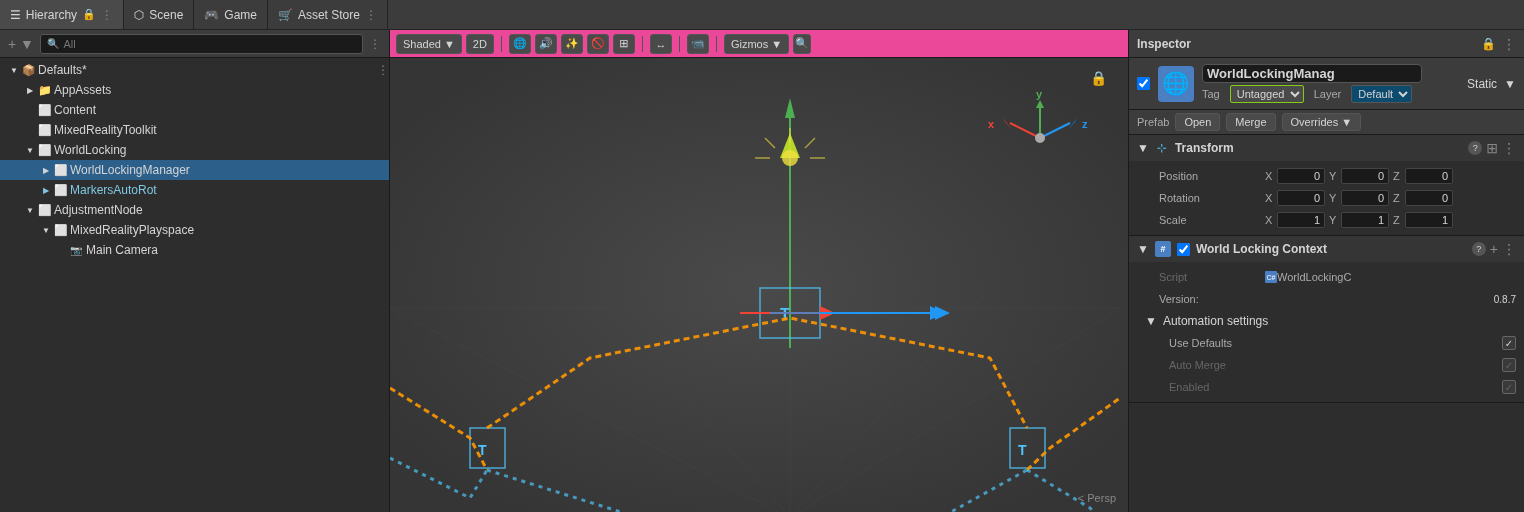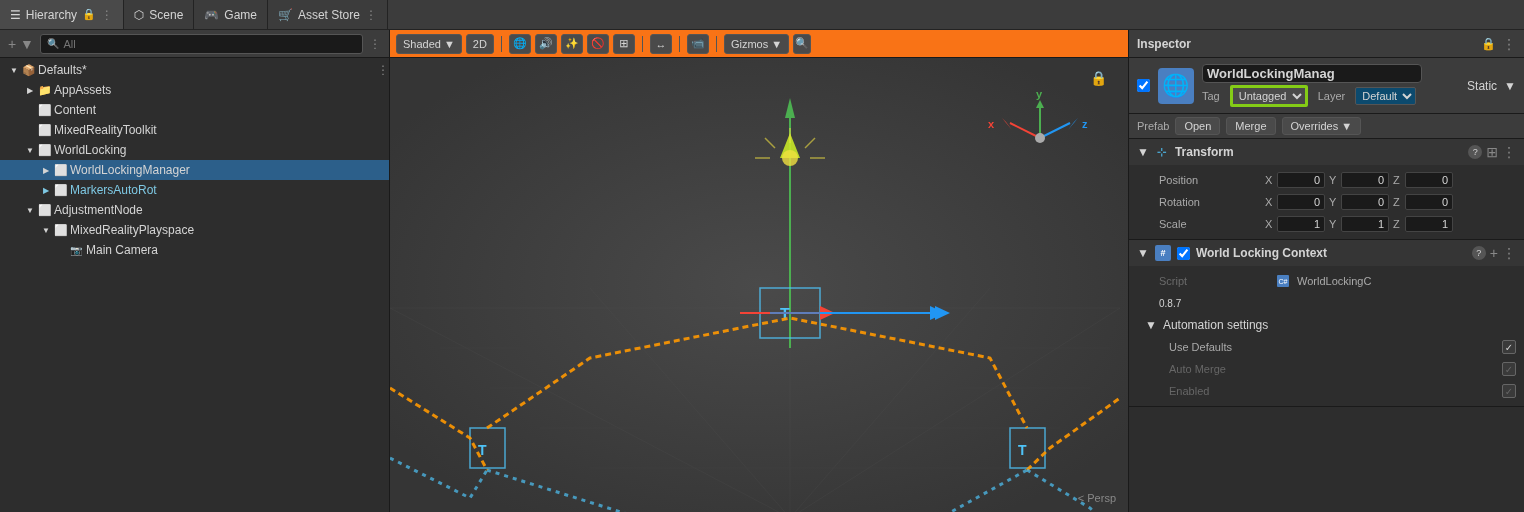--- a/index.html
+++ b/index.html
@@ -142,21 +142,21 @@
       background: #3c3c3c;
       border-right: 1px solid #1a1a1a;
       position: relative;
     }
 
     .scene-toolbar {
       display: flex;
       align-items: center;
       height: 28px;
       padding: 0 6px;
-      background: #f97316;
+      background: #ec4899;
       border-bottom: 1px solid #1a1a1a;
       gap: 4px;
       flex-shrink: 0;
     }
 
     .toolbar-btn {
       display: flex;
       align-items: center;
       gap: 3px;
       padding: 2px 6px;
@@ -473,24 +473,23 @@
     .script-label {
       width: 100px;
       color: #6a6a6a;
       font-size: 11px;
       flex-shrink: 0;
     }
 
     .script-value {
       display: flex;
       align-items: center;
-      gap: 8px;
+      gap: 0;
       color: #aaa;
       font-size: 11px;
-      margin-left: 12px;
     }
 
     .script-icon {
       width: 12px;
       height: 12px;
       background: #4a7fc1;
       border-radius: 1px;
       display: inline-flex;
       align-items: center;
       justify-content: center;
@@ -821,21 +820,21 @@
 
     <div class="obj-header">
       <input type="checkbox" checked="" style="margin: 0px;">
       <div class="obj-icon-box">
         <span style="font-size:22px;">🌐</span>
       </div>
       <div class="obj-info">
         <div class="obj-name" style="border:1px solid #555;background:#1a1a1a;padding:1px 4px;border-radius:4px;">WorldLockingManag</div>
         <div class="obj-meta">
           <span>Tag</span>
-          <select style="background:#4a4a4a;border:3px solid #84cc16;color:#d4d4d4;font-size:11px;border-radius:2px;">
+          <select style="background:#4a4a4a;border:1px solid #84cc16;color:#d4d4d4;font-size:11px;border-radius:2px;">
             <option>Untagged</option>
           </select>
           <span>Layer</span>
           <select style="background:#0c4a6e;border:1px solid #555;color:#d4d4d4;font-size:11px;border-radius:2px;">
             <option>Default</option>
           </select>
         </div>
       </div>
       <div class="static-badge">
         <span>Static</span>
@@ -941,20 +940,21 @@
 
         <div class="script-row">
           <span class="script-label">Script</span>
           <div class="script-value">
             <span class="script-icon">C#</span>
             <span>WorldLockingC</span>
           </div>
         </div>
 
         <div class="wl-prop-row">
+          <span class="wl-prop-label">Version:</span>
           <span class="wl-prop-value">0.8.7</span>
         </div>
 
         <div class="automation-header">
           <span>▼</span>
           <span class="automation-title">Automation settings</span>
         </div>
         <div class="automation-body">
 
           <div class="auto-prop-row">

